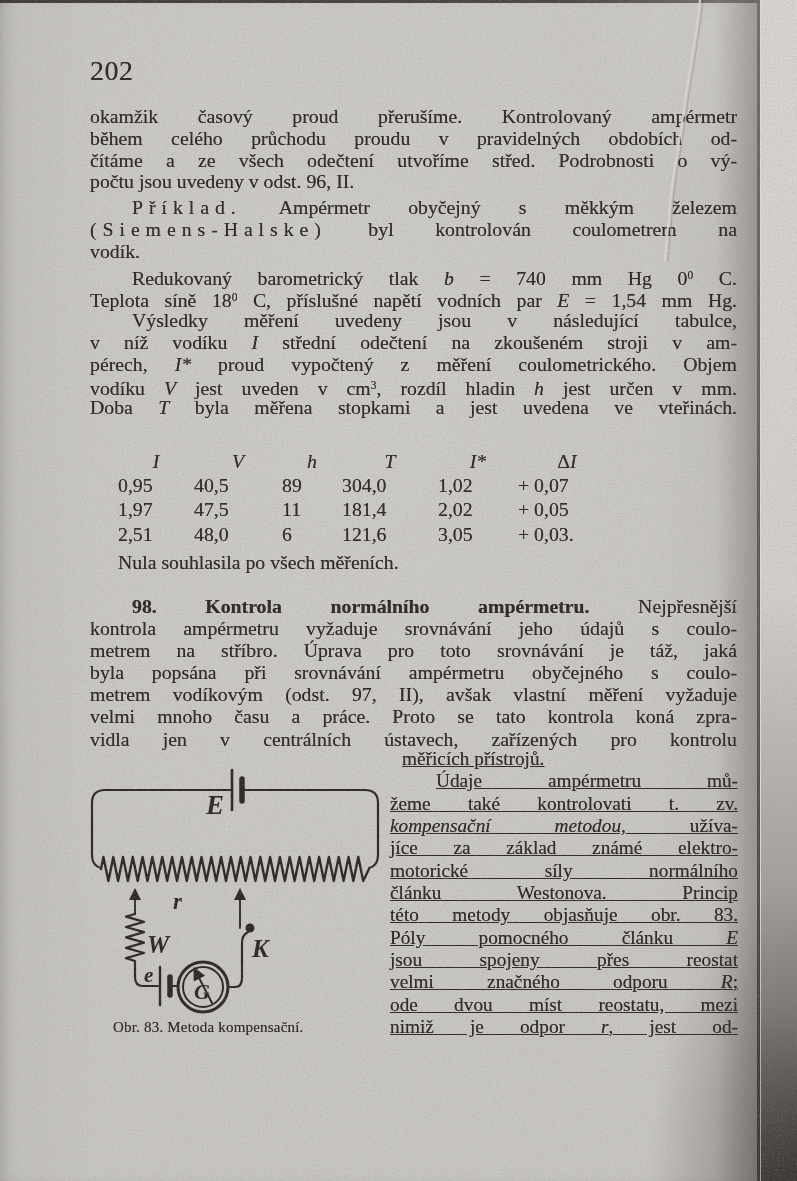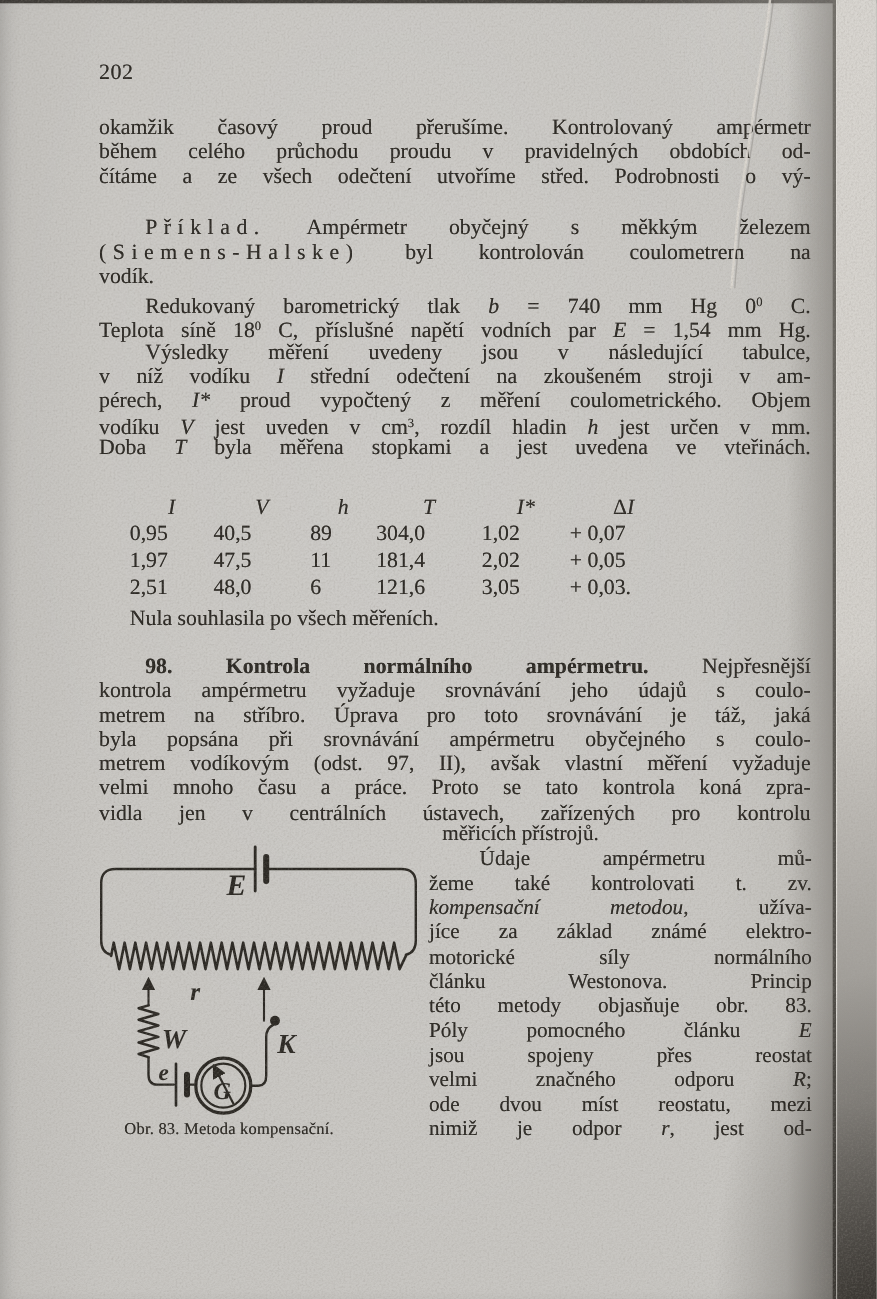--- a/index.html
+++ b/index.html
@@ -24,29 +24,29 @@
   .s-sp{letter-spacing:0.30em;}
   .s-sup{font-size:0.58em;vertical-align:0.55em;letter-spacing:0;}
   #p1{top:106px;}
   #p2{top:197px;}
   #p3{top:265px;}
   #p4{top:310px;}
   #nula{top:552px;}
   #sec98{top:595px;line-height:22.1px;}
   #sec98 .tl{height:22.1px;}
   #rcol{left:390px;top:748px;width:348px;font-size:19.3px;line-height:22.35px;}
-  #rcol .tl{height:22.35px;}
+  #rcol .tl{height:22.35px;text-decoration:underline;}
   
   #table{position:absolute;left:118px;top:450px;display:grid;
     grid-template-columns:76px 88px 60px 96px 80px 98px;
     grid-auto-rows:24.2px;font-size:19.8px;}
   #table .th{text-align:center;height:26px;}
   #table .td{}
   
-  #pagenum{position:absolute;left:90px;top:55px;font-size:20px;letter-spacing:0.5px;}
+  #pagenum{position:absolute;left:90px;top:55px;font-size:28px;letter-spacing:0.5px;}
   #figcap{position:absolute;left:113px;top:1019px;font-size:15px;letter-spacing:0.2px;white-space:nowrap;}
   #figsvg{position:absolute;left:85px;top:762px;}
   
   .topline{position:absolute;top:0;left:0;width:100%;height:3px;background:linear-gradient(90deg,#3e3b37,#4a4742 70%,#6a6762);}
   .edge-shade{position:absolute;top:0;left:715px;width:43px;height:1181px;
     background:linear-gradient(to right, rgba(60,55,50,0), rgba(60,55,50,0.30));}
   .edge-line{position:absolute;top:0;left:757px;width:3px;height:1181px;
     background:linear-gradient(to bottom,#716e68,#45423d);}
   .edge-strip{position:absolute;top:0;left:760px;width:37px;height:1181px;
     background:linear-gradient(to bottom,#d8d5d0 0%,#d3d0cb 50%,#908d88 85%,#4a4742 100%);
@@ -65,20 +65,21 @@
 
   <div class="topline"></div>
   <div class="toplight"></div>
 
   <div id="pagenum" class="ink">202</div>
 
   <div id="p1" class="block ink">
       <div class="tl"><span class="s-n">okamžik časový proud přerušíme. Kontrolovaný ampérmetr</span></div>
       <div class="tl"><span class="s-n">během celého průchodu proudu v pravidelných obdobích od-</span></div>
       <div class="tl"><span class="s-n">čítáme a ze všech odečtení utvoříme střed. Podrobnosti o vý-</span></div>
+      <div class="tl last"><span class="s-n">počtu jsou uvedeny v odst. 96, II.</span></div>
     </div>
   <div id="p2" class="block ink">
       <div class="tl" style="padding-left: 42px;"><span class="s-sp">Příklad.</span><span class="s-n">  Ampérmetr obyčejný s měkkým železem</span></div>
       <div class="tl"><span class="s-sp">(Siemens-Halske)</span><span class="s-n"> byl kontrolován coulometrem na</span></div>
       <div class="tl last"><span class="s-n">vodík.</span></div>
     </div>
   <div id="p3" class="block ink">
       <div class="tl" style="padding-left: 42px;"><span class="s-n">Redukovaný barometrický tlak </span><span class="s-i">b</span><span class="s-n"> = 740 mm Hg 0</span><span class="s-sup">0</span><span class="s-n"> C.</span></div>
       <div class="tl"><span class="s-n">Teplota síně 18</span><span class="s-sup">0</span><span class="s-n"> C, příslušné napětí vodních par </span><span class="s-i">E</span><span class="s-n"> = 1,54 mm Hg.</span></div>
     </div>

